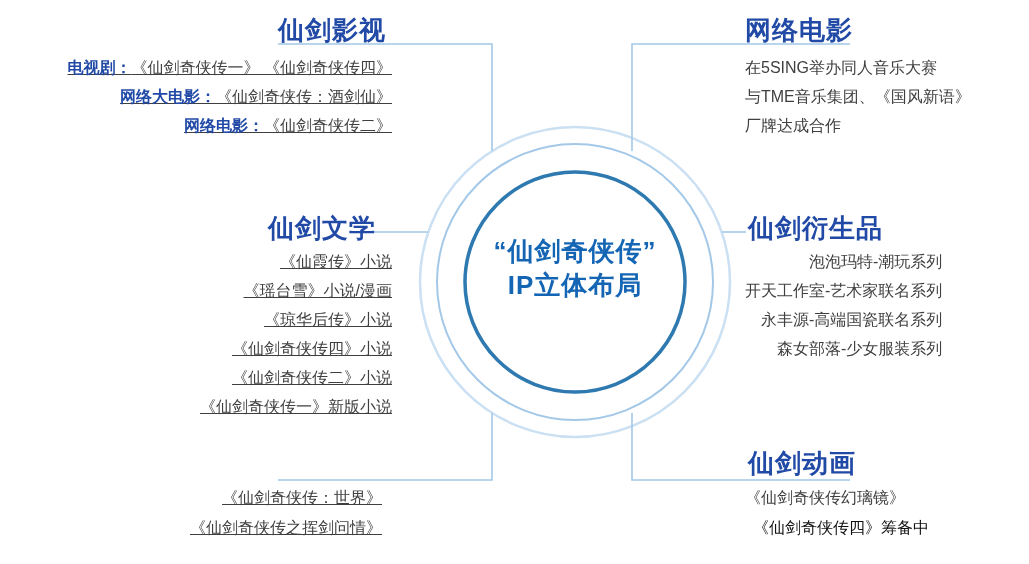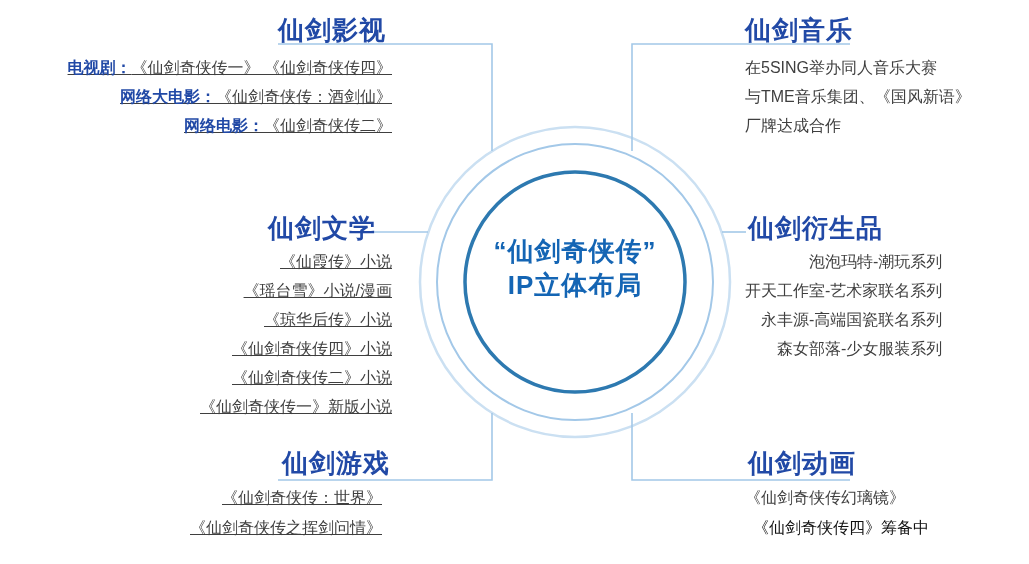--- a/index.html
+++ b/index.html
@@ -46,21 +46,21 @@
     <div>IP立体布局</div>
   </div>
 
   <div class="sec-title" style="left:278px;top:13px;">仙剑影视</div>
   <div class="lines right" style="left:10px;top:53px;width:382px;">
     <div><span class="lbl">电视剧：</span><span>《仙剑奇侠传一》 《仙剑奇侠传四》</span></div>
     <div><span class="lbl">网络大电影：</span><span>《仙剑奇侠传：酒剑仙》</span></div>
     <div><span class="lbl">网络电影：</span><span>《仙剑奇侠传二》</span></div>
   </div>
 
-  <div class="sec-title" style="left:745px;top:13px;">仙剑音乐</div>
+  <div class="sec-title" style="left:745px;top:13px;">网络电影</div>
   <div class="lines" style="left:745px;top:53px;">
     <div>在5SING举办同人音乐大赛</div>
     <div>与TME音乐集团、《国风新语》</div>
     <div>厂牌达成合作</div>
   </div>
 
   <div class="sec-title" style="left:268px;top:211px;">仙剑文学</div>
   <div class="lines right" style="left:10px;top:247px;width:382px;">
     <div>《仙霞传》小说</div>
     <div>《瑶台雪》小说/漫画</div>
@@ -71,21 +71,20 @@
   </div>
 
   <div class="sec-title" style="left:748px;top:211px;">仙剑衍生品</div>
   <div class="lines" style="left:745px;top:247px;text-align:right;">
     <div>泡泡玛特-潮玩系列</div>
     <div>开天工作室-艺术家联名系列</div>
     <div>永丰源-高端国瓷联名系列</div>
     <div>森女部落-少女服装系列</div>
   </div>
 
-  <div class="sec-title" style="left:282px;top:446px;">仙剑游戏</div>
   <div class="lines right wide" style="left:10px;top:483px;width:372px;">
     <div>《仙剑奇侠传：世界》</div>
     <div>《仙剑奇侠传之挥剑问情》</div>
   </div>
 
   <div class="sec-title" style="left:748px;top:446px;">仙剑动画</div>
   <div class="lines wide" style="left:745px;top:483px;">
     <div>《仙剑奇侠传幻璃镜》</div>
     <div class="emph">《仙剑奇侠传四》筹备中</div>
   </div>

